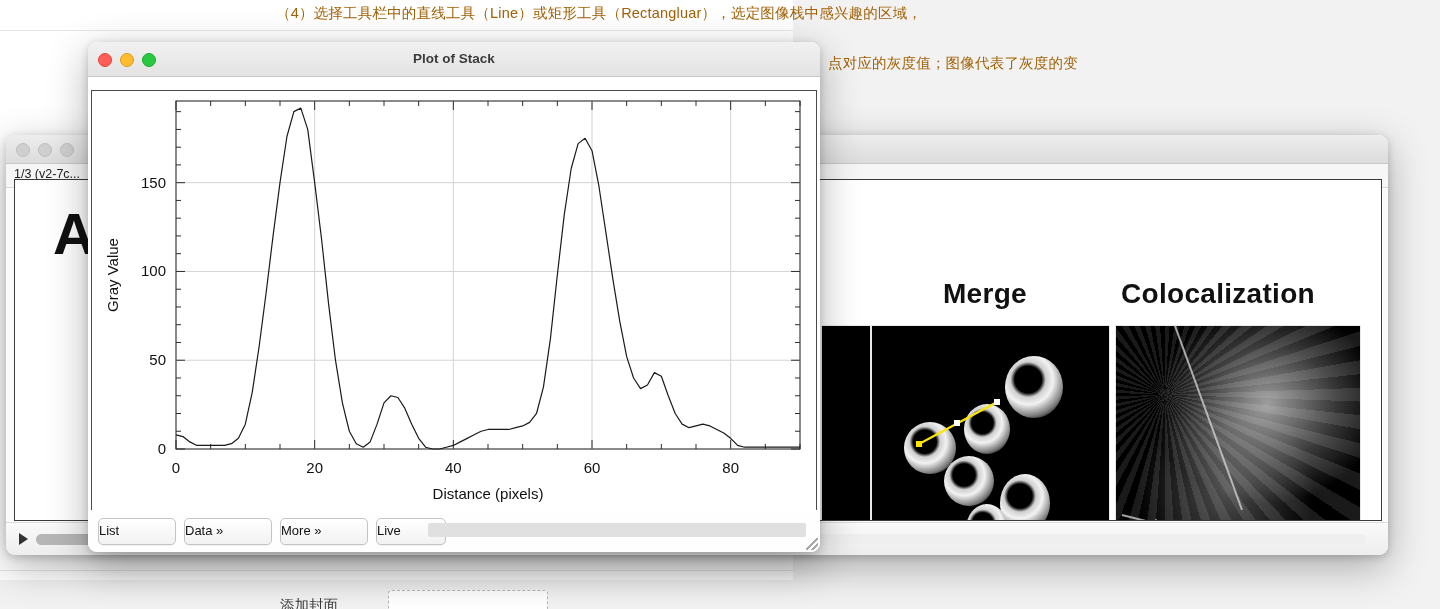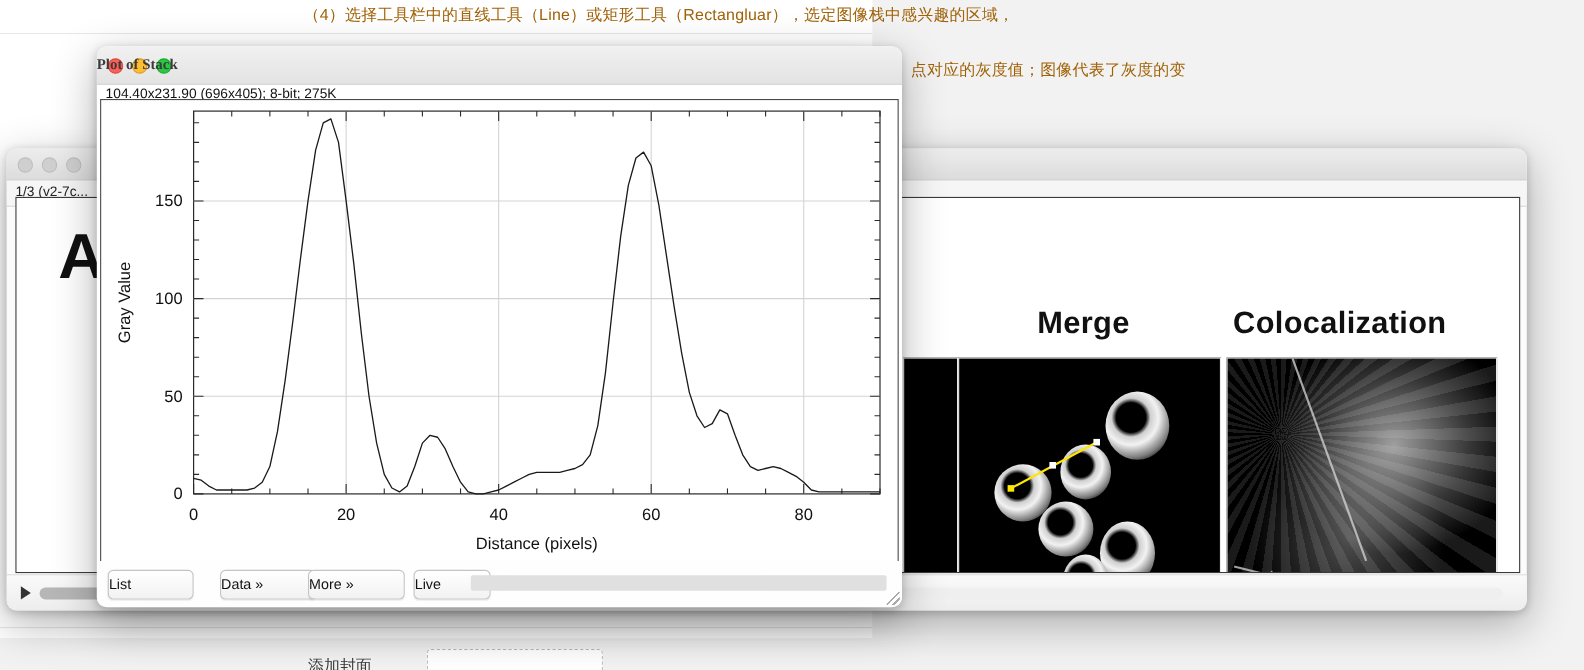--- a/index.html
+++ b/index.html
@@ -65,22 +65,22 @@
     position: relative;
   }
   .lights { position: absolute; left: 10px; top: 8px; display: flex; gap: 8px; }
   .light { width: 12px; height: 12px; border-radius: 50%; }
   .l-red { background: #ff5f57; border: .5px solid #e0443e; }
   .l-yel { background: #febc2e; border: .5px solid #d89d26; }
   .l-grn { background: #28c840; border: .5px solid #1dac2e; }
   .light.dim { background: #d0cfcf; border: .5px solid #bfbebe; }
   .win-title {
     position: absolute; left: 0; right: 0; top: 0; height: 28px;
-    line-height: 28px; 
-    font-size: 13px; font-weight: bold; color: #3b3b3b; font-family: Liberation Serif, serif;
+    line-height: 28px; text-align: center;
+    font-size: 13px; font-weight: bold; color: #3b3b3b;
   }
 
   
   #bg-window {
     left: 6px; top: 135px; width: 1382px; height: 420px;
     background: #fbfbfb;
   }
   #bg-window .titlebar { background: linear-gradient(#ededed, #dcdcdc); }
   .bg-subbar {
     height: 24px; background: #f6f6f6; border-bottom: 1px solid #d7d7d7;
@@ -256,21 +256,20 @@
   <div class="win" id="plot-window">
     <div class="titlebar">
       <div class="lights">
         <div class="light l-red"></div>
         <div class="light l-yel"></div>
         <div class="light l-grn"></div>
       </div>
       <div class="win-title">Plot of Stack</div>
     </div>
 
-    <div class="plot-info">104.40x231.90   (696x405); 8-bit; 275K</div>
 
     <div class="plot-area-wrap">
       <svg class="plot-svg" id="plot-svg" width="724" height="420" viewBox="0 0 724 420">
         <g id="chart-g">
             <rect x="84" y="10" width="624" height="348" fill="#fff" stroke="#2b2b2b" stroke-width="1.1"></rect>
             <line x1="84" y1="269.2244897959184" x2="708" y2="269.2244897959184" stroke="#d3d3d3" stroke-width="1"></line>
             <line x1="84" y1="180.44897959183672" x2="708" y2="180.44897959183672" stroke="#d3d3d3" stroke-width="1"></line>
             <line x1="84" y1="91.67346938775512" x2="708" y2="91.67346938775512" stroke="#d3d3d3" stroke-width="1"></line>
             <line x1="222.66666666666666" y1="10" x2="222.66666666666666" y2="358" stroke="#d3d3d3" stroke-width="1"></line>
             <line x1="361.3333333333333" y1="10" x2="361.3333333333333" y2="358" stroke="#d3d3d3" stroke-width="1"></line>
@@ -365,21 +364,21 @@
             <text x="638.6666666666666" y="382" text-anchor="middle" font-family="&quot;Liberation Sans&quot;, sans-serif" font-size="15" fill="#111">80</text>
             <text x="396" y="408" text-anchor="middle" font-family="&quot;Liberation Sans&quot;, sans-serif" font-size="15" fill="#111">Distance (pixels)</text>
             <text x="26" y="184" text-anchor="middle" font-family="&quot;Liberation Sans&quot;, sans-serif" font-size="15" fill="#111" transform="rotate(-90 26 184)">Gray Value</text>
             <path d="M84.00 343.80 L90.93 345.57 L97.87 350.90 L104.80 354.45 L111.73 354.45 L118.67 354.45 L125.60 354.45 L132.53 354.45 L139.47 352.67 L146.40 347.35 L153.33 333.14 L160.27 301.18 L167.20 255.02 L174.13 201.76 L181.07 144.94 L188.00 91.67 L194.93 45.51 L201.87 20.65 L208.80 17.10 L215.73 38.41 L222.67 91.67 L229.60 148.49 L236.53 212.41 L243.47 269.22 L250.40 311.84 L257.33 340.24 L264.27 352.67 L271.20 356.22 L278.13 350.90 L285.07 333.14 L292.00 311.84 L298.93 304.73 L305.87 306.51 L312.80 317.16 L319.73 333.14 L326.67 347.35 L333.60 356.22 L340.53 358.00 L347.47 358.00 L354.40 356.22 L361.33 354.45 L368.27 350.90 L375.20 347.35 L382.13 343.80 L389.07 340.24 L396.00 338.47 L402.93 338.47 L409.87 338.47 L416.80 338.47 L423.73 336.69 L430.67 334.92 L437.60 331.37 L444.53 322.49 L451.47 295.86 L458.40 247.92 L465.33 184.00 L472.27 123.63 L479.20 77.47 L486.13 52.61 L493.07 47.29 L500.00 59.71 L506.93 95.22 L513.87 141.39 L520.80 187.55 L527.73 230.16 L534.67 265.67 L541.60 286.98 L548.53 297.63 L555.47 294.08 L562.40 281.65 L569.33 285.20 L576.27 304.73 L583.20 322.49 L590.13 333.14 L597.07 336.69 L604.00 334.92 L610.93 333.14 L617.87 334.92 L624.80 338.47 L631.73 342.02 L638.67 347.35 L645.60 354.45 L652.53 356.22 L659.47 356.22 L666.40 356.22 L673.33 356.22 L680.27 356.22 L687.20 356.22 L694.13 356.22 L701.07 356.22 L708.00 356.22 " fill="none" stroke="#1a1a1a" stroke-width="1.2" stroke-linejoin="round"></path>
           </g>
       </svg>
     </div>
 
     <div class="plot-buttonbar">
       <div class="pbtn" style="left:10px; width:76px;">List</div>
-      <div class="pbtn" style="left:96px; width:86px;margin-left:16px;">Data »</div>
+      <div class="pbtn" style="left:96px; width:86px;">Data »</div>
       <div class="pbtn" style="left:192px; width:86px;">More »</div>
       <div class="pbtn" style="left:288px; width:68px;">Live</div>
       <div class="plot-scroll"></div>
       <div class="resize-grip"></div>
     </div>
   </div>
 
 </div>
 
 </body></html>

